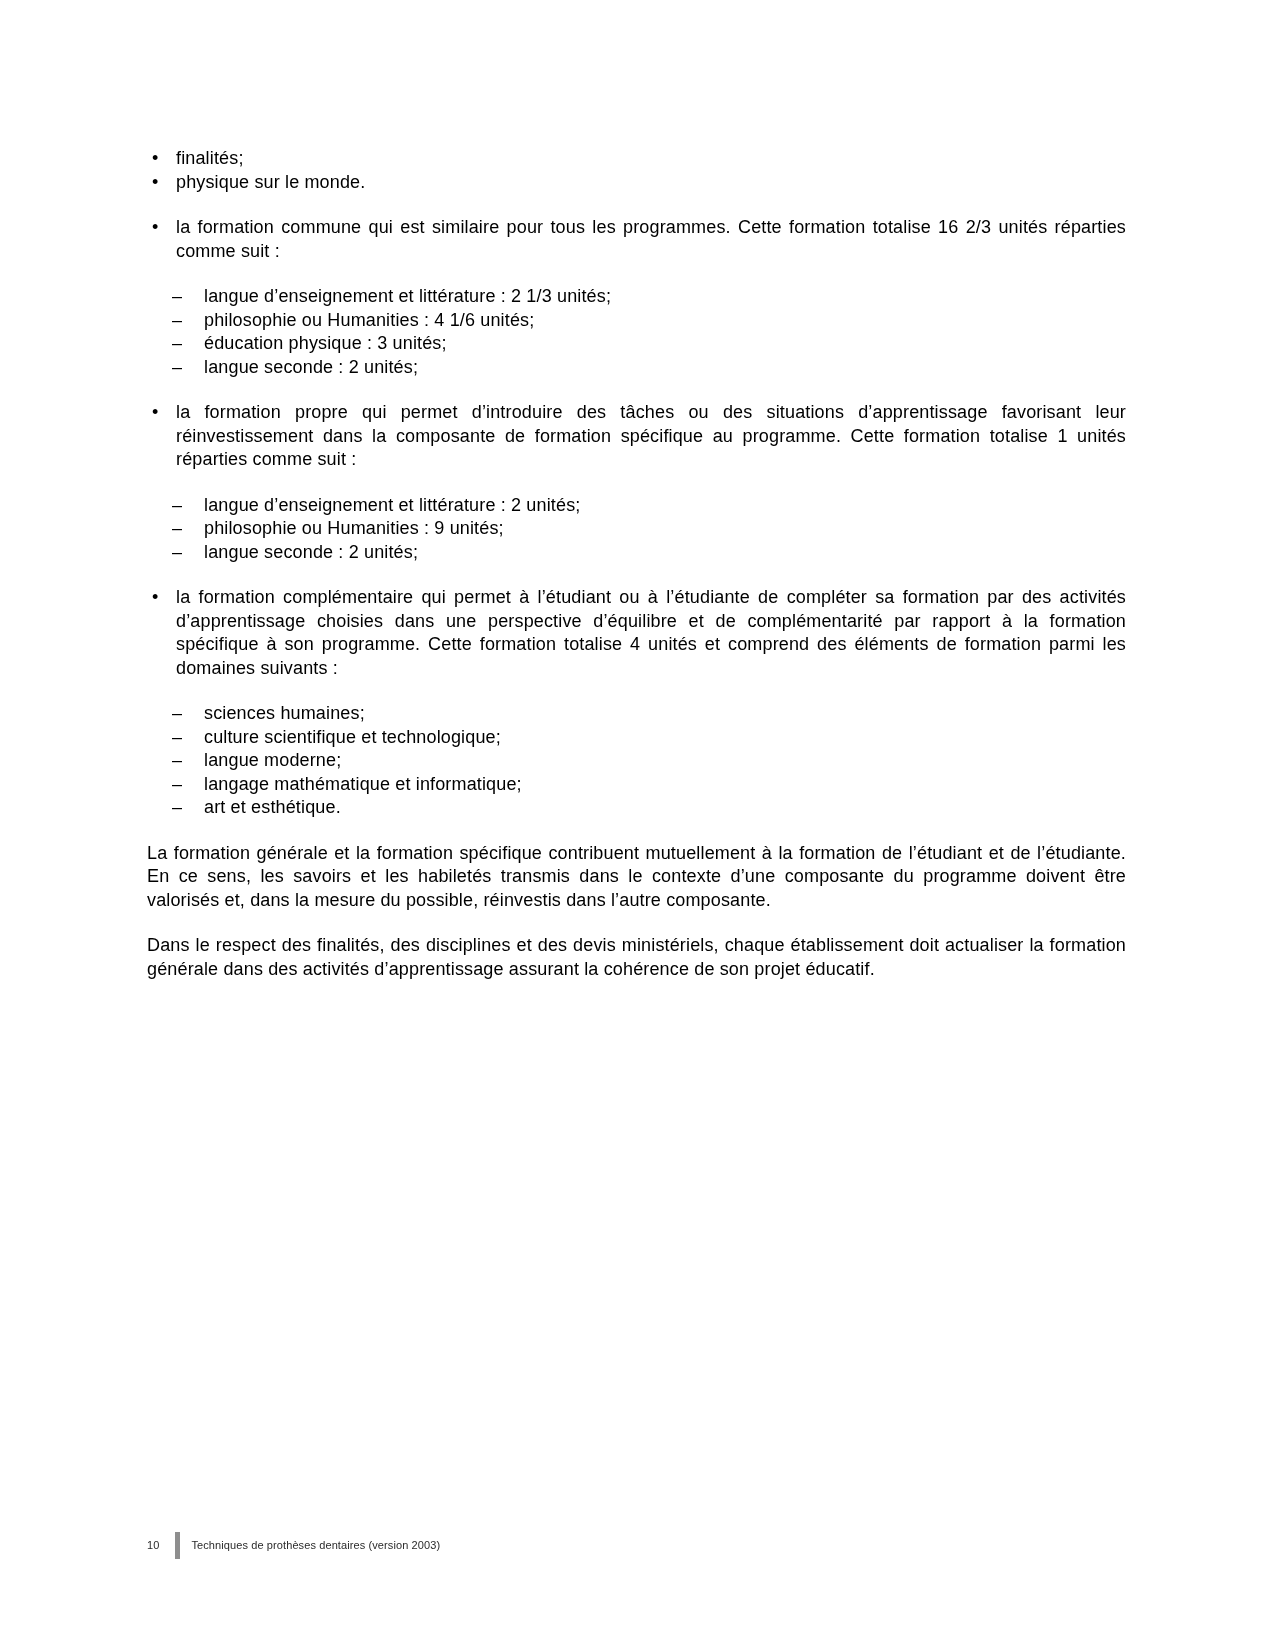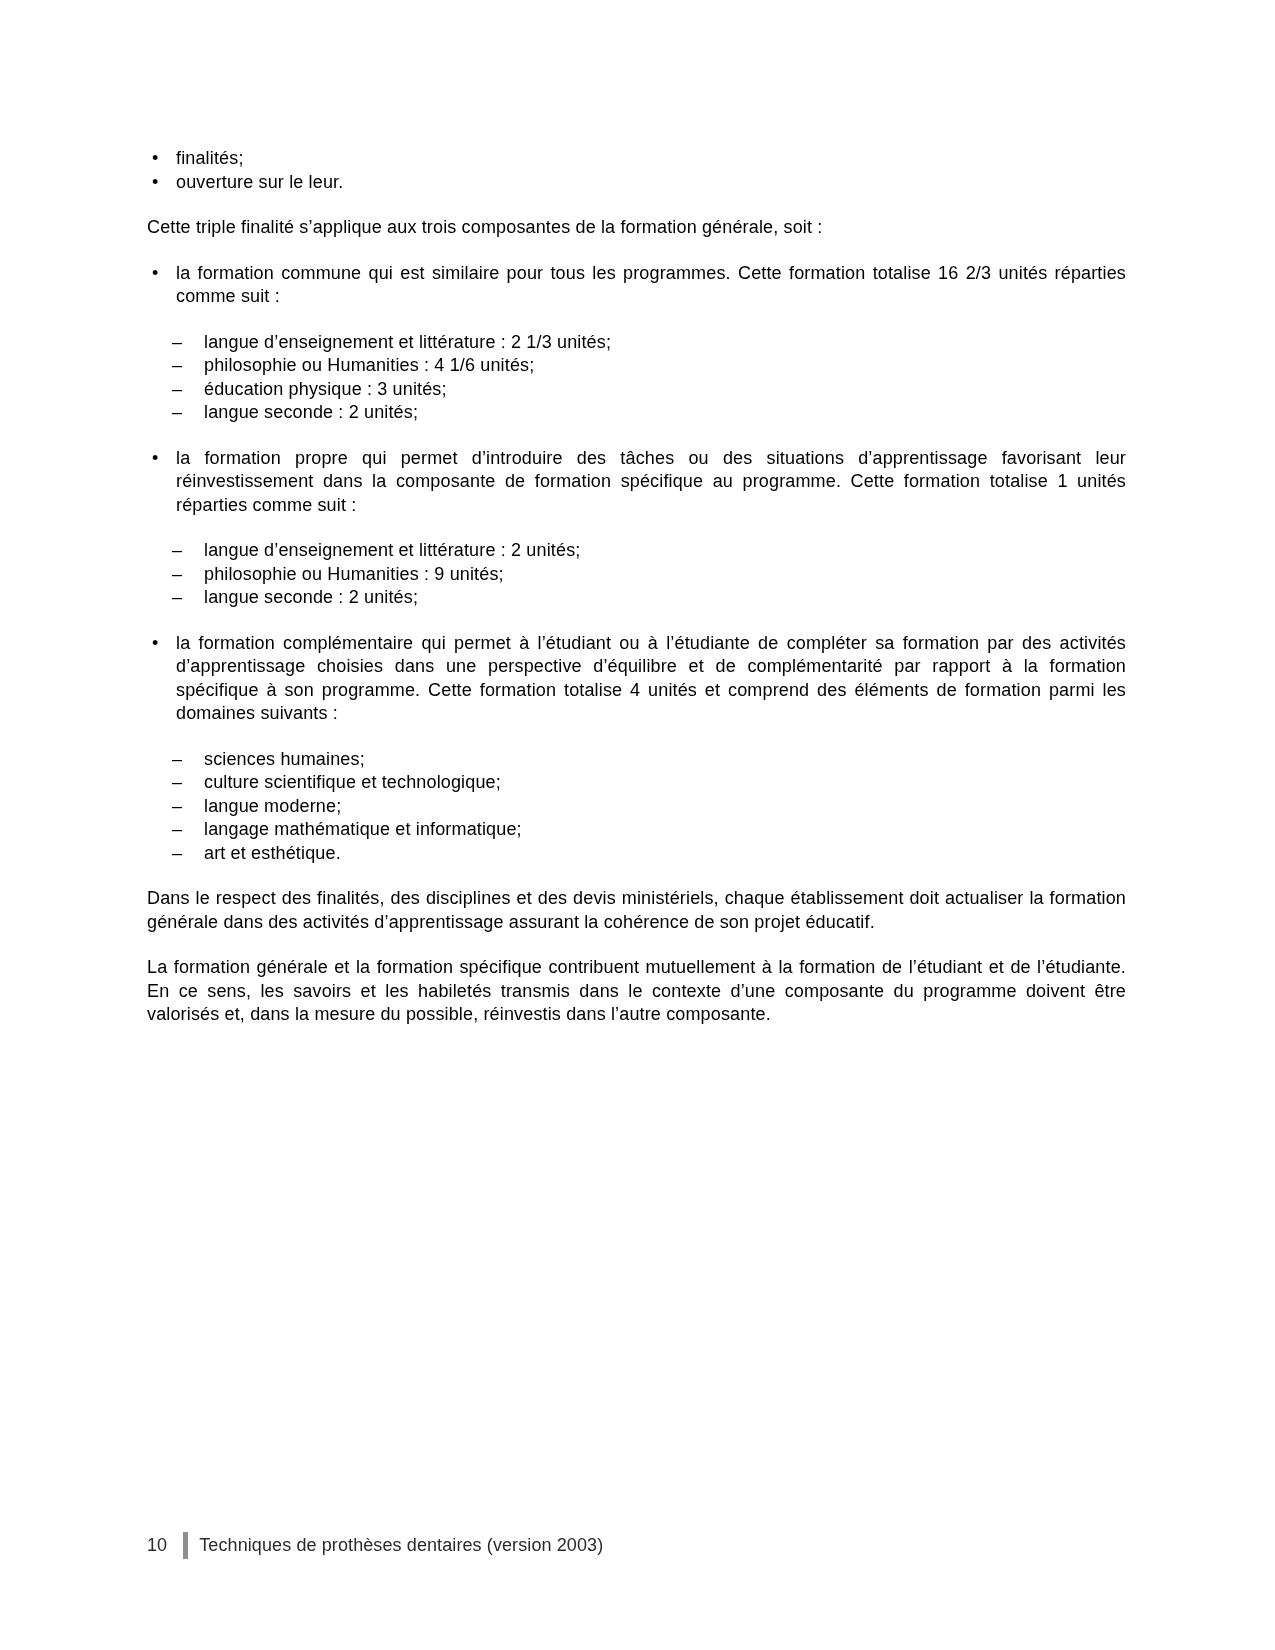--- a/index.html
+++ b/index.html
@@ -28,21 +28,21 @@
   .bullet-marker { position: absolute; left: 5px; top: 0; }
   .dash-row { position: relative; padding-left: 57px; }
   .dash-marker { position: absolute; left: 25px; top: 0; }
   .justify { text-align: justify; }
   .footer {
     position: absolute;
     left: 147px;
     top: 1532px;
     display: flex;
     align-items: center;
-    font-size: 18px;
+    font-size: 11px;
     letter-spacing: 0.1px;
     line-height: 15px;
     color: #2b2b2b;
   }
   .footer-bar {
     width: 5px;
     height: 27px;
     background: #8e8e8e;
     margin: 0 11px 0 16px;
     flex: 0 0 auto;
@@ -54,25 +54,24 @@
 <div class="page">
   <div class="content">
 
     <ul class="list block">
       <li class="bullet-row">
         <span class="bullet-marker">•</span>
         <span>finalités;</span>
       </li>
       <li class="bullet-row">
         <span class="bullet-marker">•</span>
-        <span>ouverture sur le leur.</span>
+        <span>physique sur le monde.</span>
       </li>
     </ul>
 
-    <p class="block">Cette triple finalité s’applique aux trois composantes de la formation générale, soit :</p>
 
     <div class="bullet-row justify block">
       <span class="bullet-marker">•</span>
       <span>la formation commune qui est similaire pour tous les programmes. Cette formation totalise 16 2/3 unités réparties comme suit :</span>
     </div>
     <ul class="list block">
       <li class="dash-row">
         <span class="dash-marker">–</span>
         <span>langue d’enseignement et littérature : 2 1/3 unités;</span>
       </li>
@@ -129,22 +128,22 @@
       <li class="dash-row">
         <span class="dash-marker">–</span>
         <span>langage mathématique et informatique;</span>
       </li>
       <li class="dash-row">
         <span class="dash-marker">–</span>
         <span>art et esthétique.</span>
       </li>
     </ul>
 
+    <p class="justify block">La formation générale et la formation spécifique contribuent mutuellement à la formation de l’étudiant et de l’étudiante. En ce sens, les savoirs et les habiletés transmis dans le contexte d’une composante du programme doivent être valorisés et, dans la mesure du possible, réinvestis dans l’autre composante.</p>
     <p class="justify block">Dans le respect des finalités, des disciplines et des devis ministériels, chaque établissement doit actualiser la formation générale dans des activités d’apprentissage assurant la cohérence de son projet éducatif.</p>
-    <p class="justify block">La formation générale et la formation spécifique contribuent mutuellement à la formation de l’étudiant et de l’étudiante. En ce sens, les savoirs et les habiletés transmis dans le contexte d’une composante du programme doivent être valorisés et, dans la mesure du possible, réinvestis dans l’autre composante.</p>
 
   </div>
 
   <div class="footer">
     <span>10</span>
     <span class="footer-bar"></span>
     <span>Techniques de prothèses dentaires (version 2003)</span>
   </div>
 </div>
 

